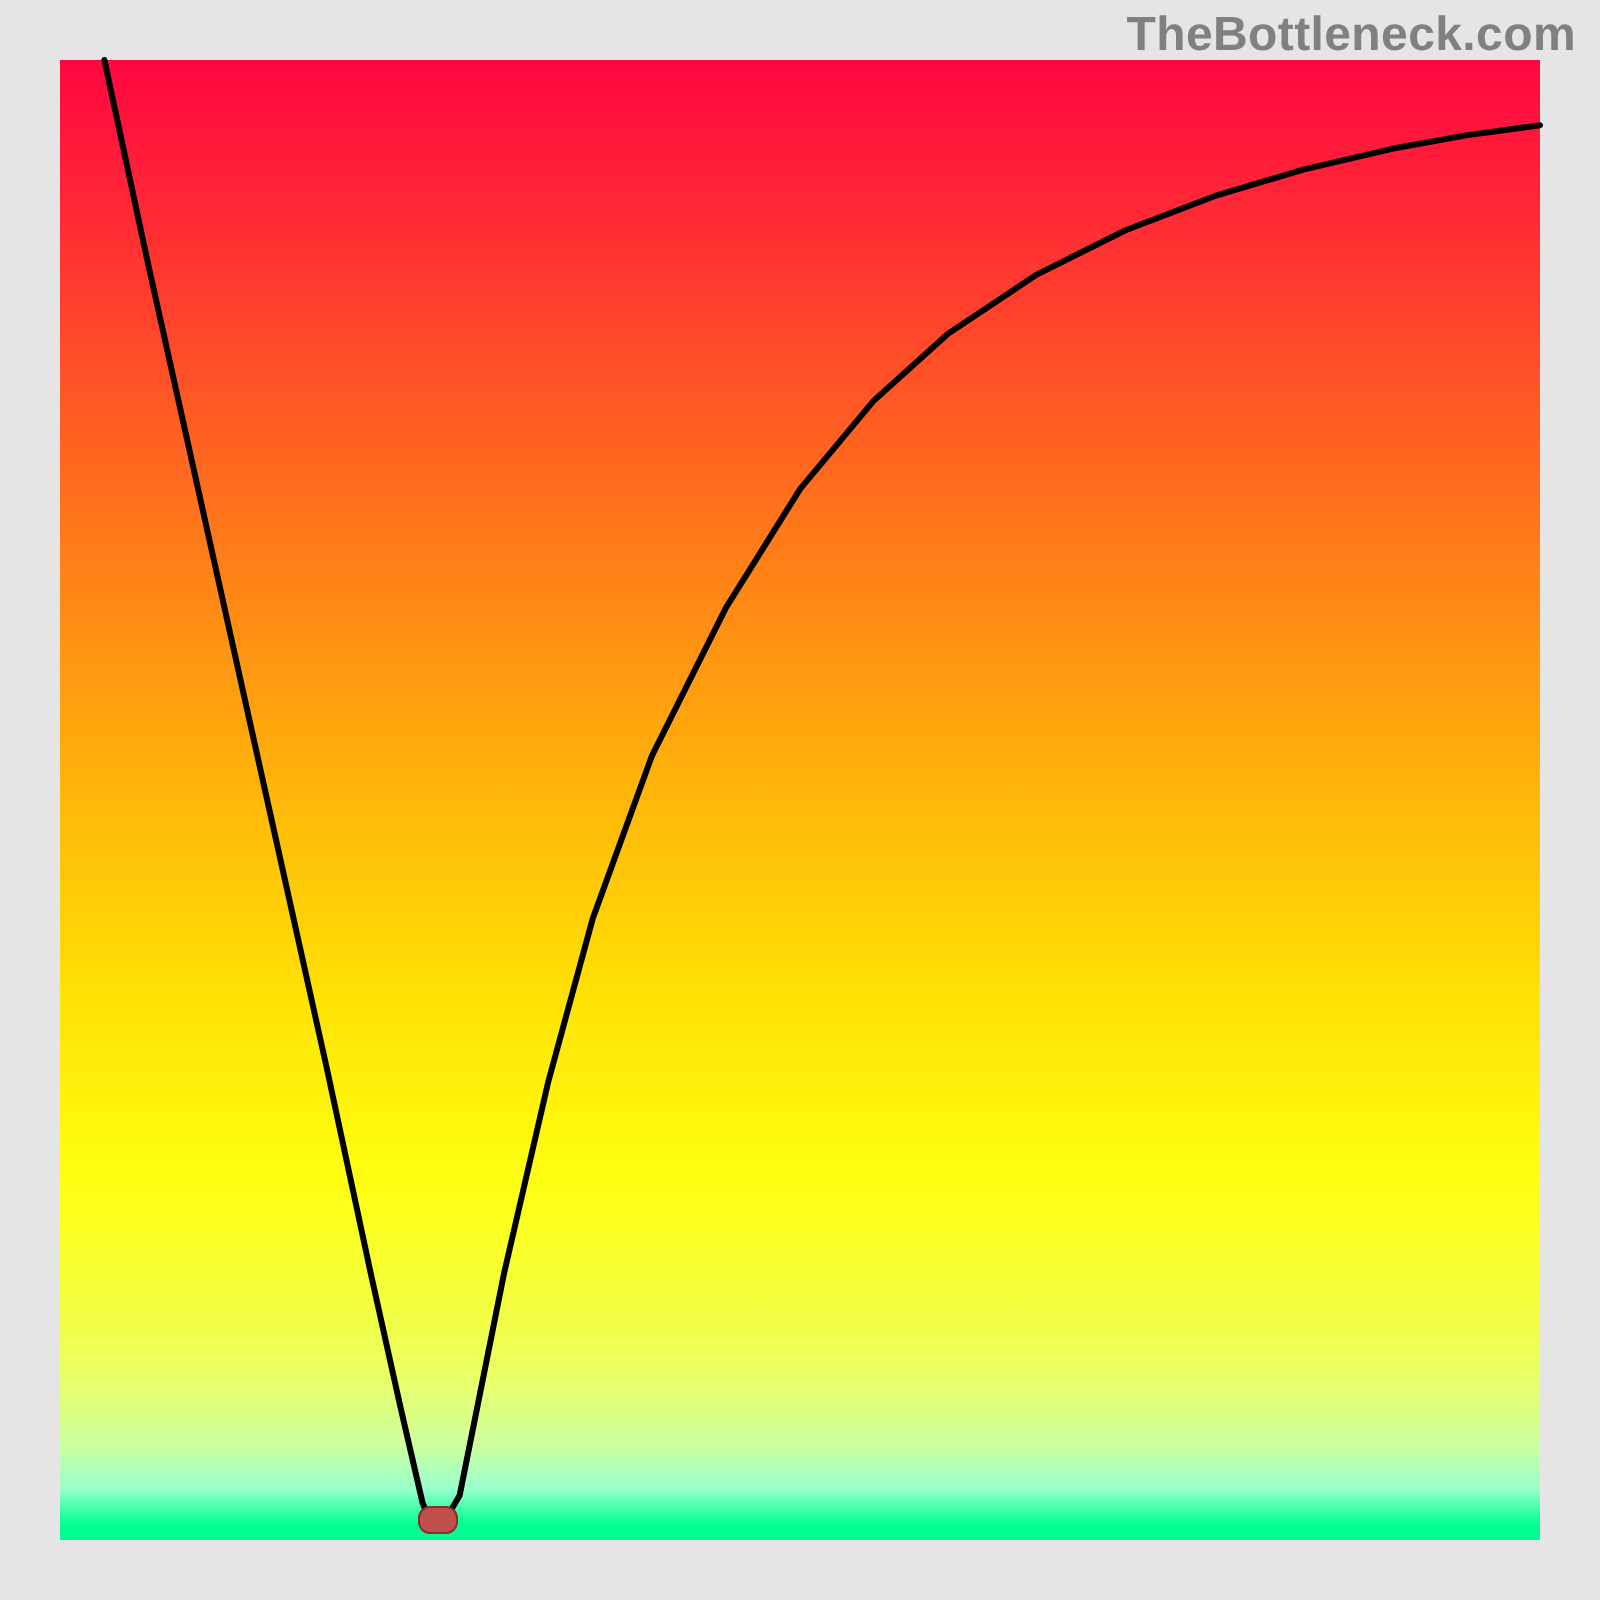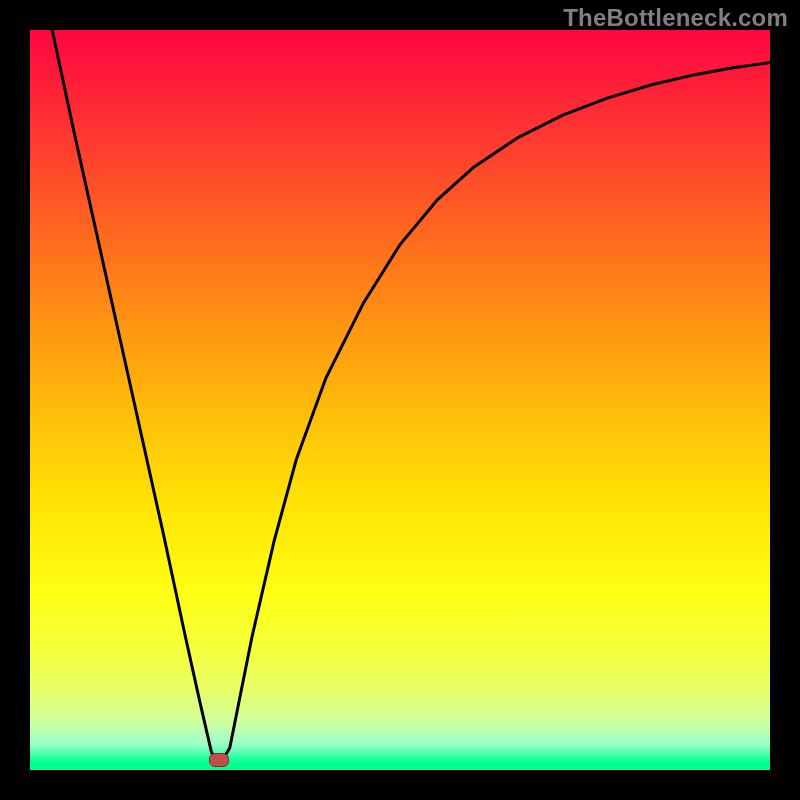--- a/index.html
+++ b/index.html
@@ -7,21 +7,21 @@
     padding: 0;
     width: 800px;
     height: 800px;
     overflow: hidden;
     font-family: Arial, Helvetica, sans-serif;
   }
   .frame {
     position: relative;
     width: 800px;
     height: 800px;
-    background: #000000;
+    background: #e5e5e5;
     box-sizing: border-box;
   }
   .plot-area {
     position: absolute;
     left: 30px;
     top: 30px;
     width: 740px;
     height: 740px;
     
     background: linear-gradient(to bottom,

